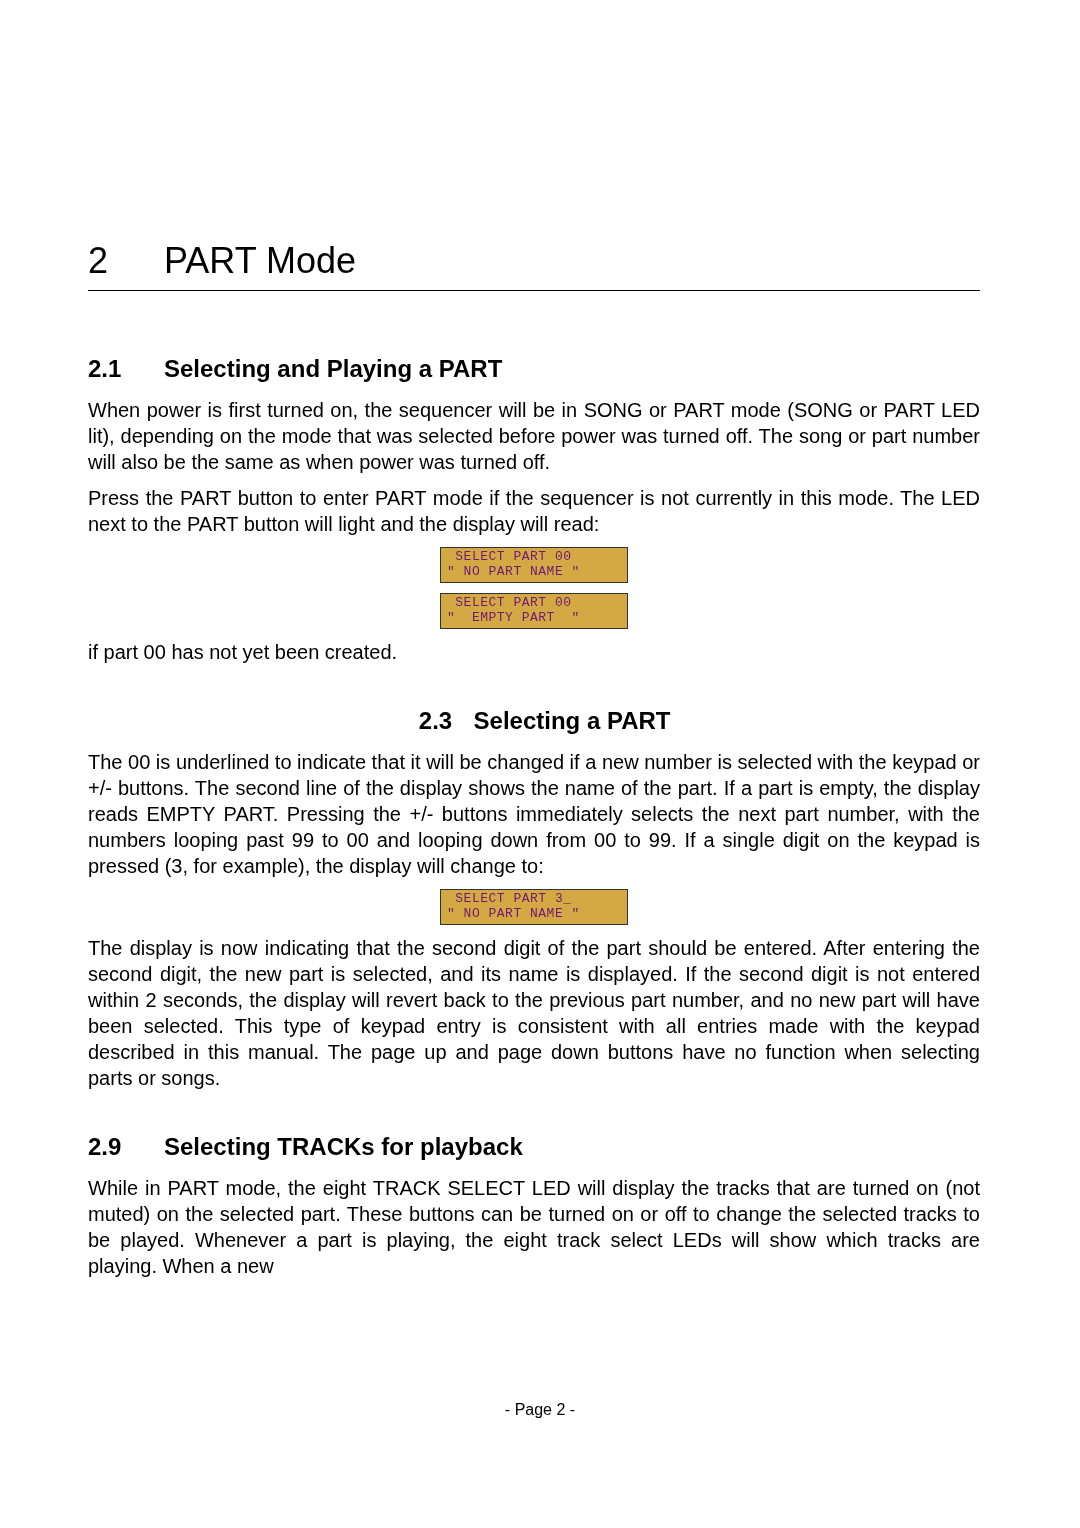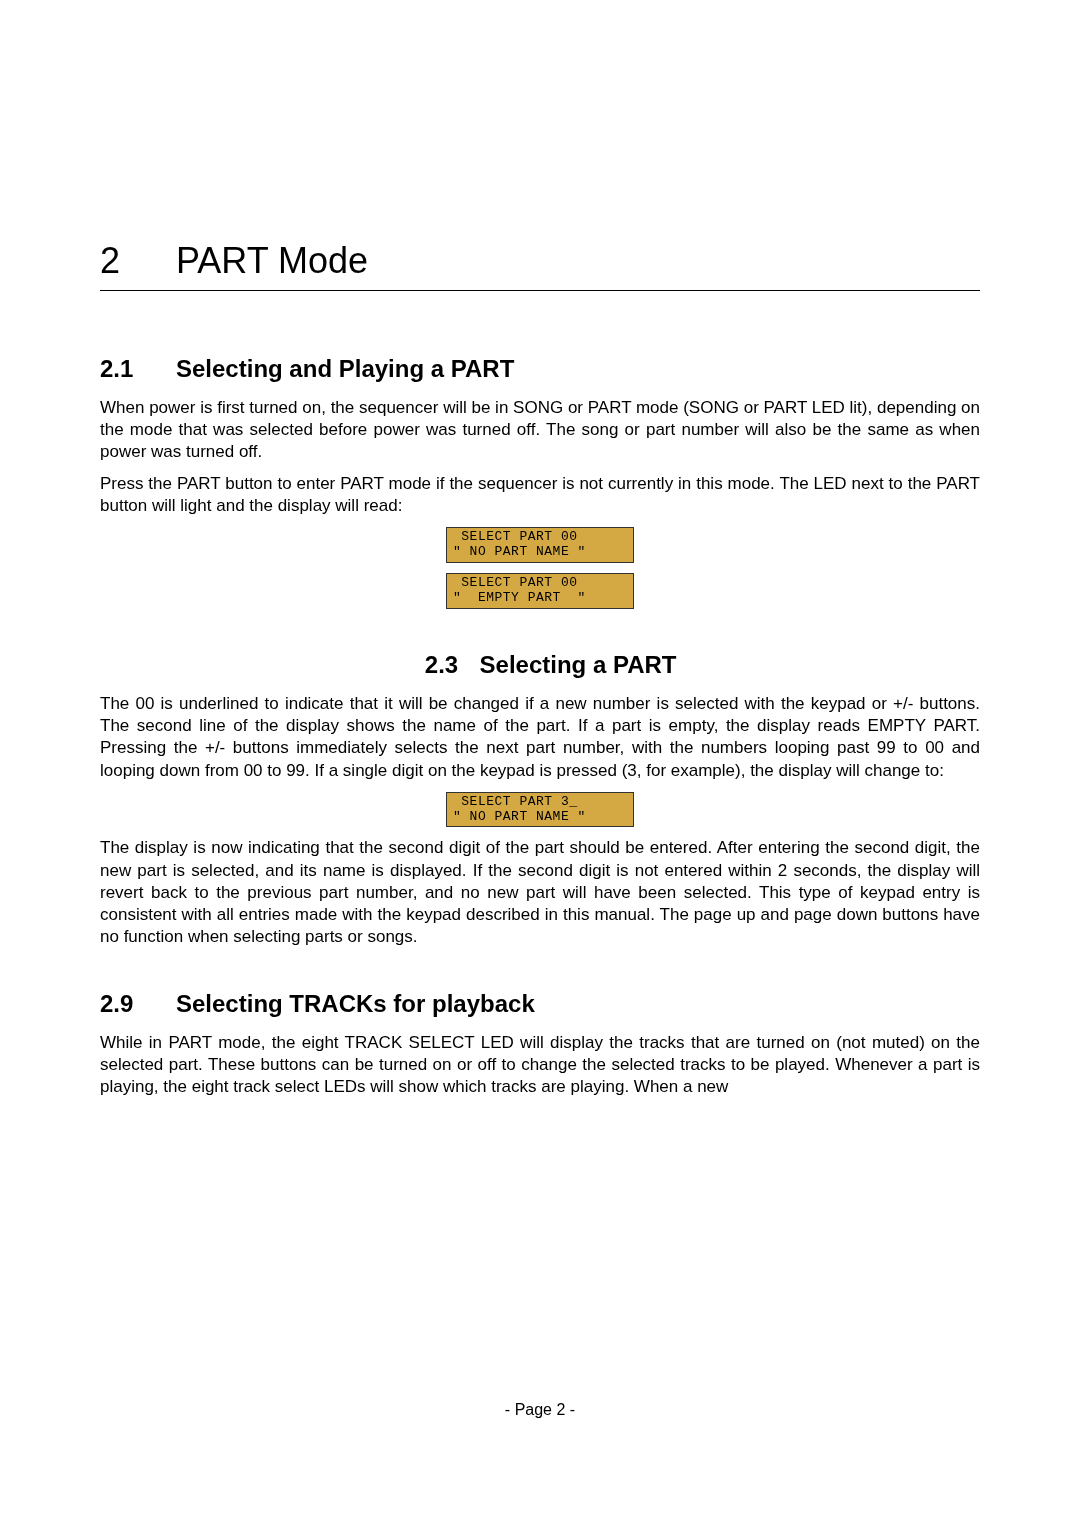--- a/index.html
+++ b/index.html
@@ -11,21 +11,21 @@
       font-family: Arial, Helvetica, sans-serif;
       background: #ffffff;
       width: 1080px;
       height: 1528px;
       position: relative;
       color: #000;
     }
     .page-content {
       position: absolute;
       top: 240px;
-      left: 100px;
+      left: 88px;
       right: 100px;
     }
     .chapter-title {
       font-size: 36px;
       font-weight: normal;
       margin-bottom: 8px;
     }
     .chapter-title .num {
       display: inline-block;
       width: 76px;
@@ -39,36 +39,36 @@
       font-size: 24px;
       font-weight: bold;
       margin-top: 32px;
       margin-bottom: 14px;
     }
     .section-heading .snum {
       display: inline-block;
       width: 76px;
     }
     .body-text {
-      font-size: 17px;
+      font-size: 20px;
       line-height: 1.3;
       text-align: justify;
       margin-bottom: 10px;
     }
     .lcd {
       display: block;
       margin: 10px auto 10px auto;
       width: 188px;
       padding: 2px 6px;
       background: #d4a843;
       border: 1px solid #333;
       font-family: 'Courier New', monospace;
       font-size: 13px;
       line-height: 1.15;
-      color: #000000;
+      color: #701a75;
       letter-spacing: 0.5px;
       white-space: pre;
     }
     .footer {
       position: absolute;
       bottom: 109px;
       left: 0;
       right: 0;
       text-align: center;
       font-size: 16px;
@@ -87,20 +87,21 @@
   <h2 class="section-heading">
     <span class="snum">2.1</span><span>Selecting and Playing a PART</span>
   </h2>
   <p class="body-text">When power is first turned on, the sequencer will be in SONG or PART mode (SONG or PART LED lit), depending on the mode that was selected before power was turned off. The song or part number will also be the same as when power was turned off.</p>
 
   <p class="body-text">Press the PART button to enter PART mode if the sequencer is not currently in this mode. The LED next to the PART button will light and the display will read:</p>
   <div class="lcd"> SELECT PART 00 
 " NO PART NAME "</div>
   <div class="lcd"> SELECT PART 00 
 "  EMPTY PART  "</div>
+  <p class="body-text">if part 00 has not yet been created.</p>
 
   <h2 class="section-heading" style="margin-top:42px;text-align:center;">
     <span class="snum">2.3</span><span>Selecting a PART</span>
   </h2>
   <p class="body-text">The 00 is underlined to indicate that it will be changed if a new number is selected with the keypad or +/- buttons. The second line of the display shows the name of the part. If a part is empty, the display reads EMPTY PART. Pressing the +/- buttons immediately selects the next part number, with the numbers looping past 99 to 00 and looping down from 00 to 99. If a single digit on the keypad is pressed (3, for example), the display will change to:</p>
   <div class="lcd"> SELECT PART 3_ 
 " NO PART NAME "</div>
   <p class="body-text">The display is now indicating that the second digit of the part should be entered. After entering the second digit, the new part is selected, and its name is displayed. If the second digit is not entered within 2 seconds, the display will revert back to the previous part number, and no new part will have been selected. This type of keypad entry is consistent with all entries made with the keypad described in this manual. The page up and page down buttons have no function when selecting parts or songs.</p>
 
   <h2 class="section-heading" style="margin-top:42px;">

